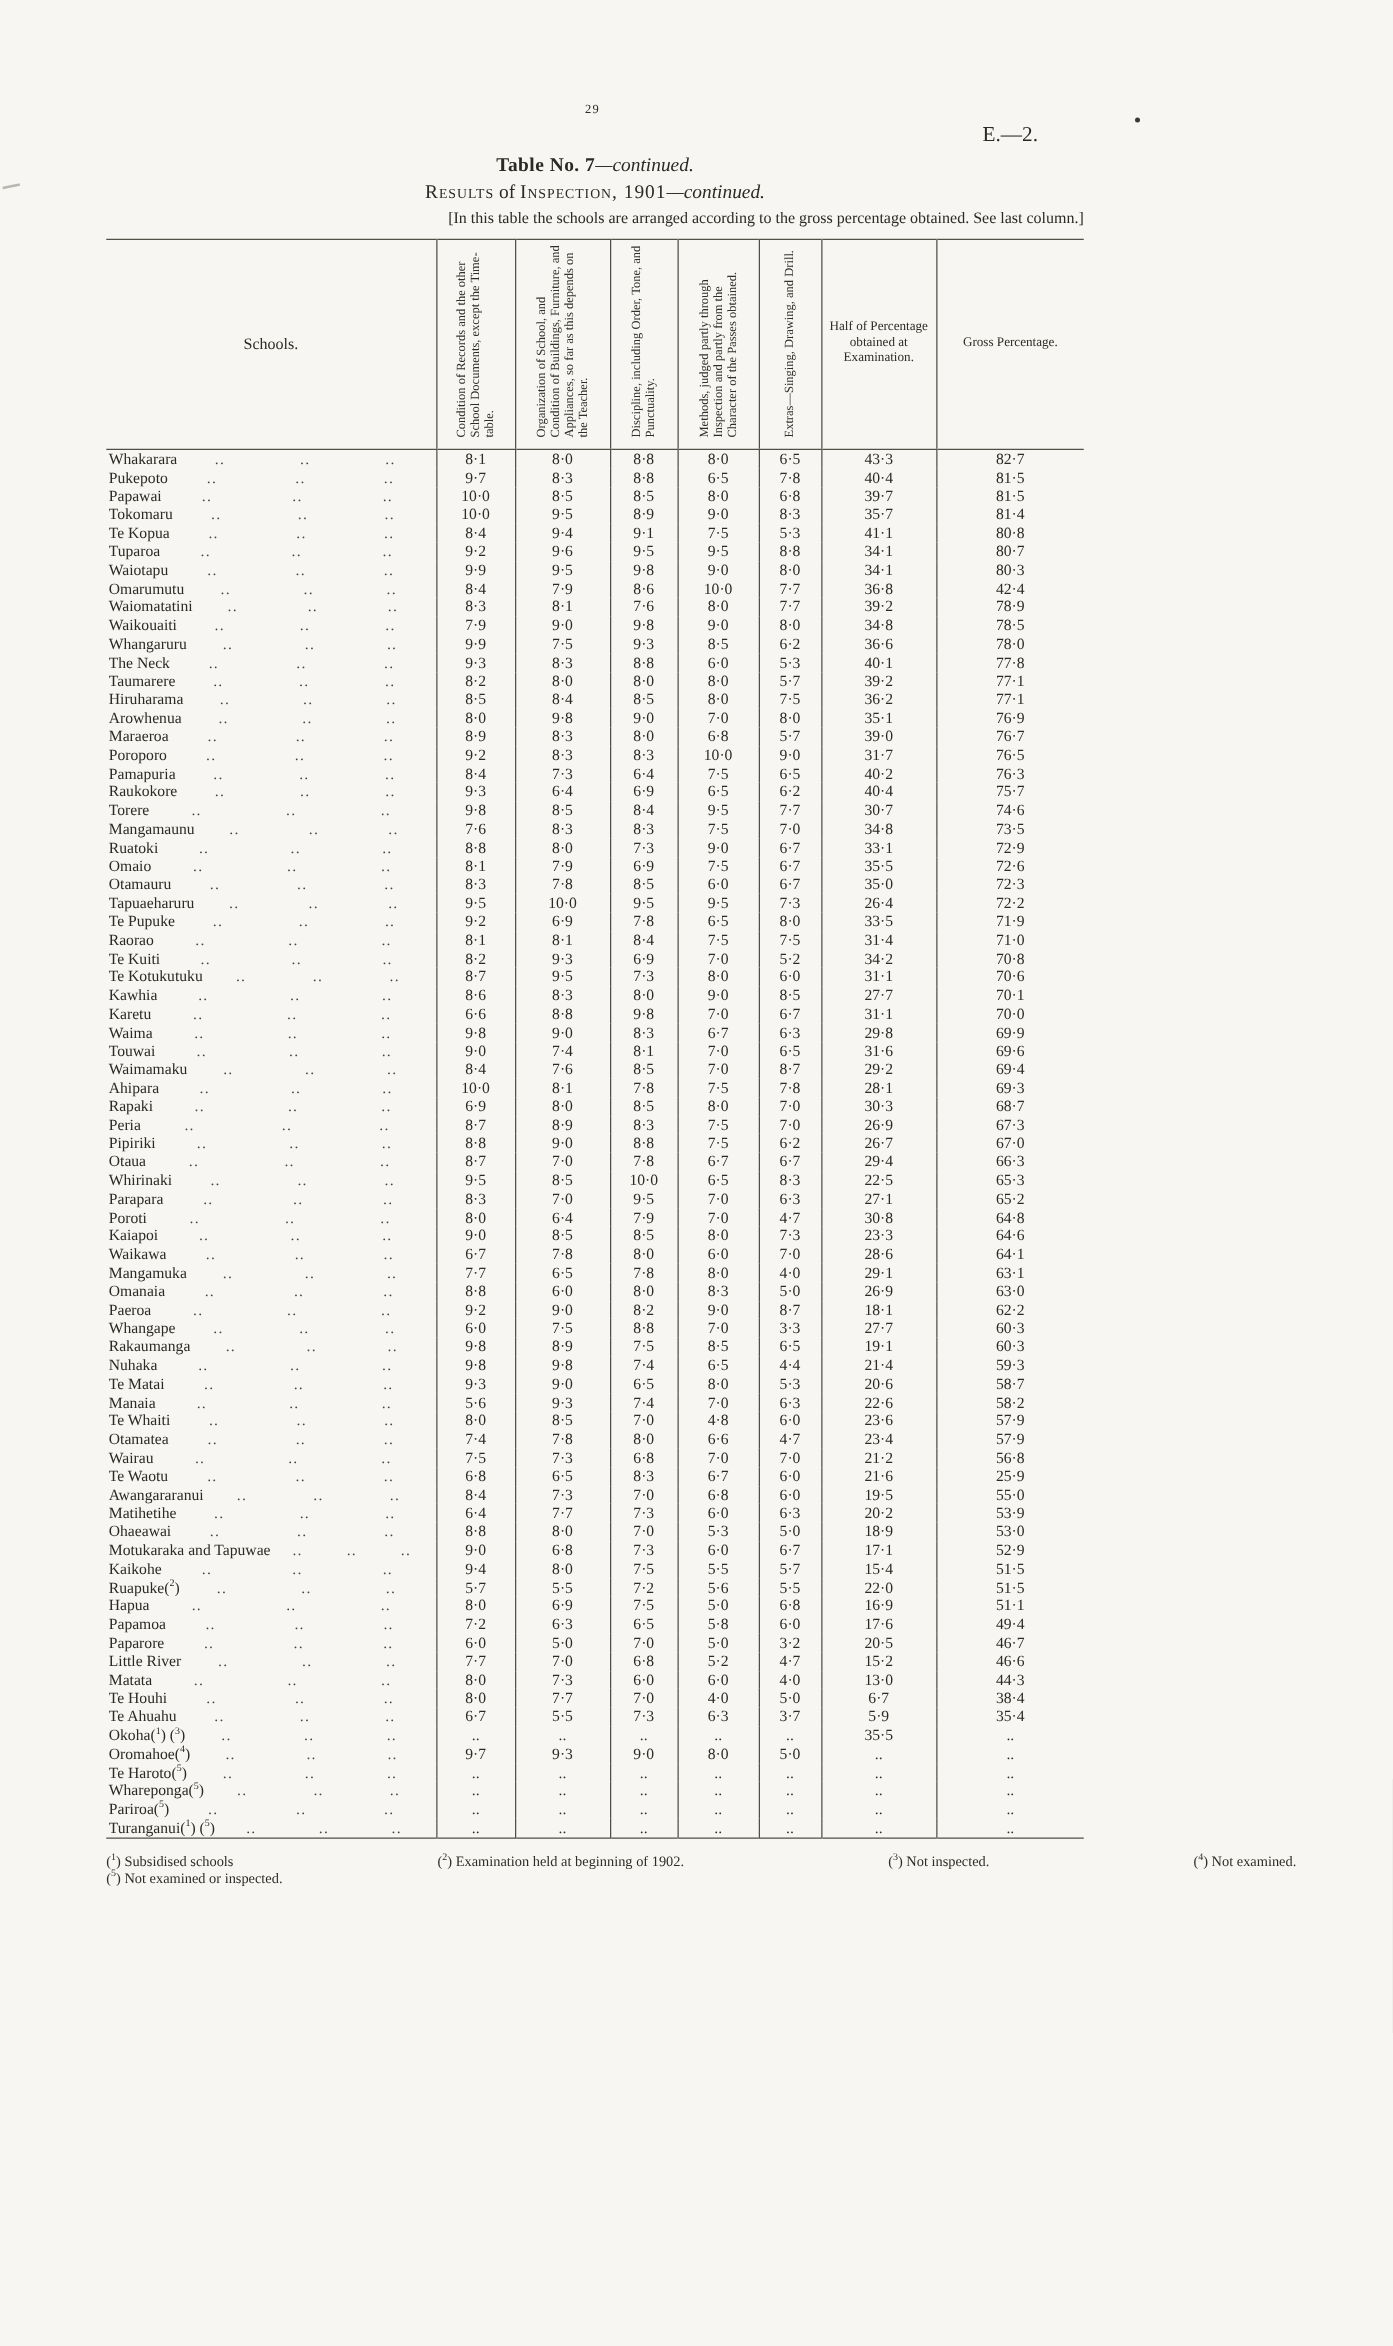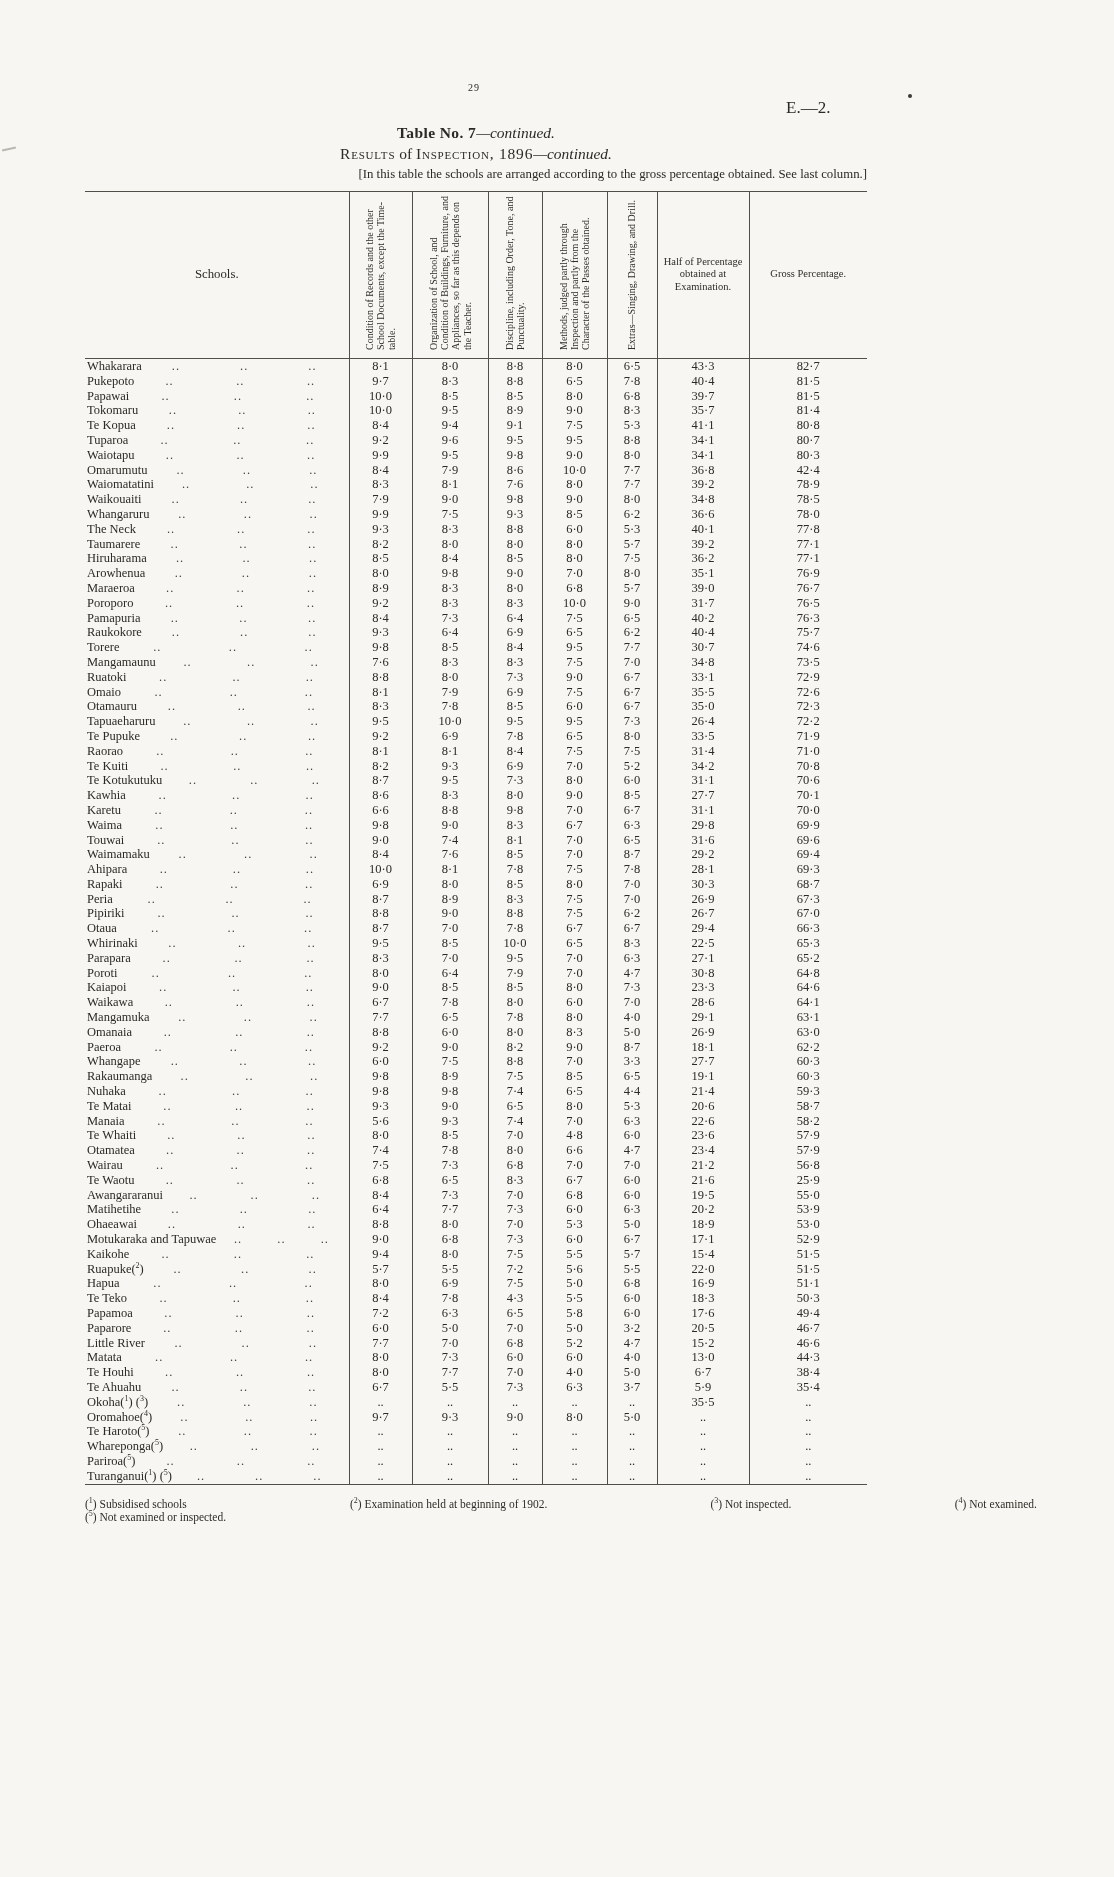--- a/index.html
+++ b/index.html
@@ -67,21 +67,21 @@
     <span class="page-num">29</span>
     <span class="doc-ref">E.—2.</span>
     <span class="ink-dot"></span>
   </div>
   <div class="left-artifact"></div>
 
   <div class="content">
 
     <div class="t1"><b>Table No. 7</b><i>—continued.</i></div>
 
-    <div class="t2"><span class="smallcaps">Results</span><span> of </span><span class="smallcaps">Inspection, 1896</span><i>—continued.</i></div>
+    <div class="t2"><span class="smallcaps">Results</span><span> of </span><span class="smallcaps">Inspection, 1901</span><i>—continued.</i></div>
 
     <div class="t3">[In this table the schools are arranged according to the gross percentage obtained.  See last column.]</div>
 
     <table class="results">
       <colgroup>
         <col style="width:264px">
         <col style="width:63px">
         <col style="width:76px">
         <col style="width:54px">
         <col style="width:65px">
@@ -1173,37 +1173,20 @@
             <td class="cell-num">6·9</td>
             <td class="cell-num">7·5</td>
             <td class="cell-num">5·0</td>
             <td class="cell-num">6·8</td>
             <td class="cell-num">16·9</td>
             <td class="cell-num">51·1</td>
           </tr>
           <tr>
             <td class="cell-school">
               <div class="schoolflex">
-                <span class="sname">Te Teko</span>
-                <span class="ldr">..</span>
-                <span class="ldr">..</span>
-                <span class="ldr">..</span>
-              </div>
-            </td>
-            <td class="cell-num">8·4</td>
-            <td class="cell-num">7·8</td>
-            <td class="cell-num">4·3</td>
-            <td class="cell-num">5·5</td>
-            <td class="cell-num">6·0</td>
-            <td class="cell-num">18·3</td>
-            <td class="cell-num">50·3</td>
-          </tr>
-          <tr>
-            <td class="cell-school">
-              <div class="schoolflex">
                 <span class="sname">Papamoa</span>
                 <span class="ldr">..</span>
                 <span class="ldr">..</span>
                 <span class="ldr">..</span>
               </div>
             </td>
             <td class="cell-num">7·2</td>
             <td class="cell-num">6·3</td>
             <td class="cell-num">6·5</td>
             <td class="cell-num">5·8</td>

